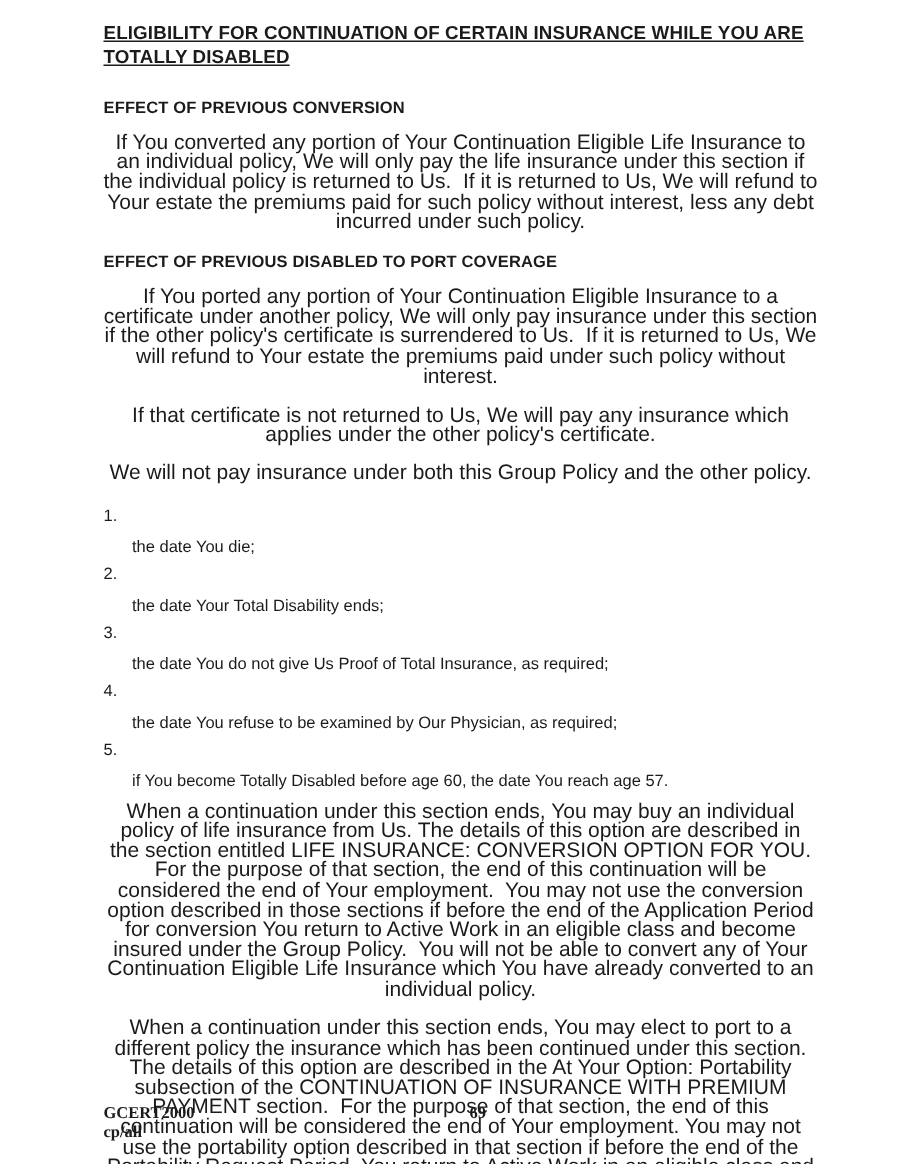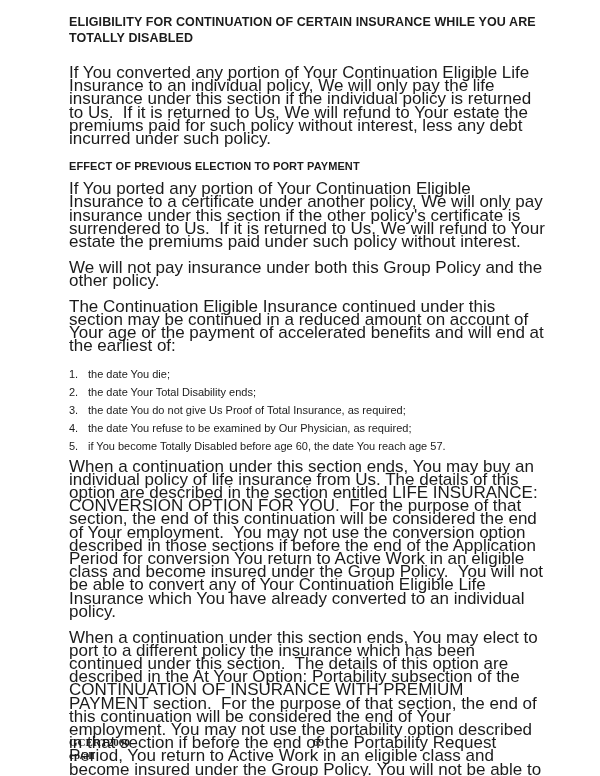--- a/index.html
+++ b/index.html
@@ -17,53 +17,56 @@
     overflow: hidden;
     box-sizing: border-box;
     padding: 14px 55px 0 69px;
   }
   .doc-title {
     font-size: 12.5px;
     font-weight: bold;
     line-height: 16px;
     margin: 0 0 20px 0;
     letter-spacing: 0.1px;
+    text-decoration: underline;
   }
   h2.section-heading {
     font-size: 11px;
     font-weight: bold;
     margin: 15px 0 10px 0;
     letter-spacing: 0.1px;
   }
   h3.subsection-heading {
     font-size: 11px;
     font-weight: bold;
     margin: 17px 0 10px 0;
   }
   p.para {
-    font-size: 17px;
+    font-size: 14px;
     line-height: 13.2px;
     margin: 0 0 12.5px 0;
     white-space: pre-wrap;
+    text-align: center;
   }
   .num-list {
     margin: 16px 0 6px 0;
   }
   .num-row {
     display: flex;
     font-size: 11px;
     line-height: 13.2px;
     margin-bottom: 4.8px;
   }
   .num-row .num {
     width: 19px;
     flex: 0 0 19px;
   }
   .num-row .li-text {
     flex: 1;
+    margin-top: 21px;
   }
   .footer {
     position: absolute;
     left: 69px;
     top: 736px;
     font-size: 11px;
     font-weight: bold;
     line-height: 13.2px;
     font-family: Liberation Serif, serif;
   }
@@ -74,31 +77,32 @@
   }
 </style>
 </head>
 <body>
 
 <div class="page">
 
   <h1 class="doc-title">ELIGIBILITY FOR CONTINUATION OF CERTAIN INSURANCE WHILE YOU ARE TOTALLY DISABLED</h1>
 
   <section>
+    <h2 class="section-heading">EFFECT OF PREVIOUS CONVERSION</h2>
     <p class="para">If You converted any portion of Your Continuation Eligible Life Insurance to an individual policy, We will only pay the life insurance under this section if the individual policy is returned to Us.  If it is returned to Us, We will refund to Your estate the premiums paid for such policy without interest, less any debt incurred under such policy.</p>
   </section>
 
   <section>
-    <h2 class="section-heading">EFFECT OF PREVIOUS ELECTION TO PORT PAYMENT</h2>
+    <h2 class="section-heading">EFFECT OF PREVIOUS DISABLED TO PORT COVERAGE</h2>
     <p class="para">If You ported any portion of Your Continuation Eligible Insurance to a certificate under another policy, We will only pay insurance under this section if the other policy's certificate is surrendered to Us.  If it is returned to Us, We will refund to Your estate the premiums paid under such policy without interest.</p>
+    <p class="para">If that certificate is not returned to Us, We will pay any insurance which applies under the other policy's certificate.</p>
     <p class="para">We will not pay insurance under both this Group Policy and the other policy.</p>
   </section>
 
   <section>
-    <p class="para">The Continuation Eligible Insurance continued under this section may be continued in a reduced amount on account of Your age or the payment of accelerated benefits and will end at the earliest of:</p>
 
     <div class="num-list">
       <div class="num-row">
         <span class="num">1.</span>
         <span class="li-text">the date You die;</span>
       </div>
       <div class="num-row">
         <span class="num">2.</span>
         <span class="li-text">the date Your Total Disability ends;</span>
       </div>

